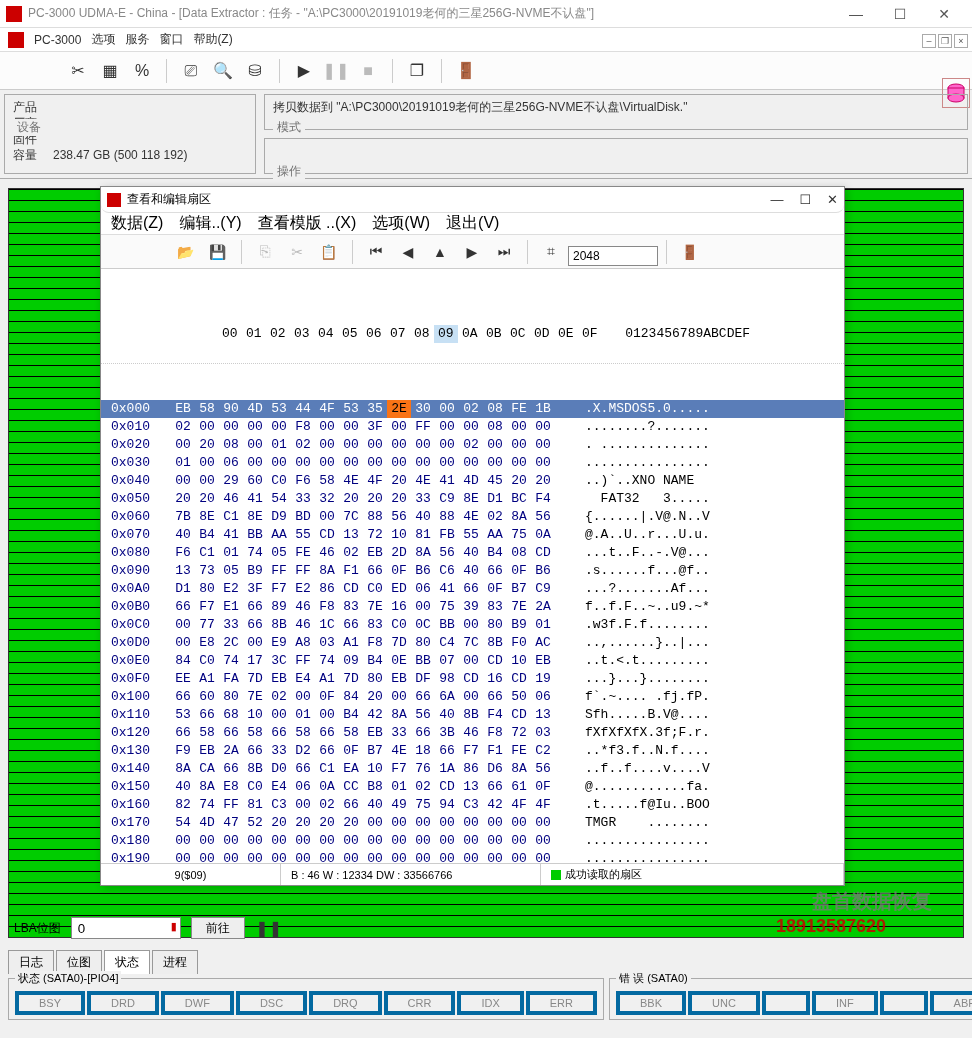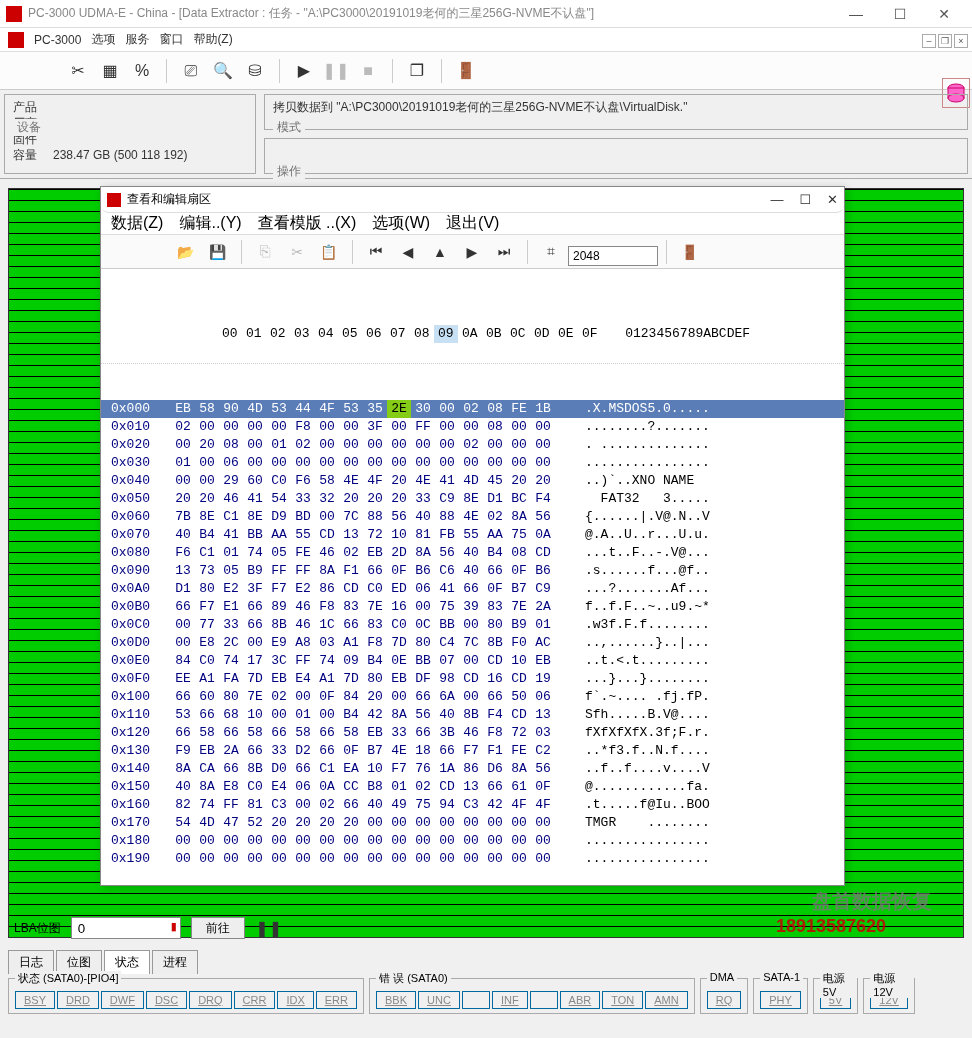--- a/index.html
+++ b/index.html
@@ -35,40 +35,40 @@
 .hex-header { padding: 2px 0 2px 10px; border-bottom: 1px dotted #ccc; }
 .hex-header .hex-col { display:inline-block; width:24px; text-align:center; }
 .hex-header .hex-col.highlight { background:#c7e0f4; }
 .hex-row { display: flex; padding-left: 10px; }
 .hex-row.selected { background:#5a7db8; color:#fff; }
 .hex-addr { width: 60px; color: #000080; }
 .hex-row.selected .hex-addr { color:#fff; }
 .hex-bytes { width: 400px; color: #000080; letter-spacing: 0; }
 .hex-row.selected .hex-bytes { color:#fff; }
 .hex-bytes .byte { display:inline-block; width:24px; text-align:center; }
-.hex-bytes .byte.marked { background:#84cc16; color:#000; }
+.hex-bytes .byte.marked { background:#f97316; color:#000; }
 .hex-ascii { color: #000; padding-left: 14px; }
 .hex-row.selected .hex-ascii { color:#fff; }
 .hex-status { height: 22px; border-top: 1px solid #ccc; display: flex; align-items: center; font-size: 11px; }
 .hex-status .cell { border-right: 1px solid #ccc; padding: 0 10px; height: 100%; display: flex; align-items: center; }
 .hex-status .green-block { width: 10px; height: 10px; background: #0c0; margin-right: 4px; }
 
 .lower-bar { position: absolute; left: 8px; right: 8px; top: 912px; height: 32px; display: flex; align-items: center; gap: 10px; padding: 0 6px; }
 .lower-bar input { width: 110px; height: 22px; border: 1px solid #888; padding: 0 6px; }
 .btn { border: 1px solid #888; background: #eee; padding: 2px 14px; height: 22px; font-size: 12px; }
 
 .tabs-row { position: absolute; left: 8px; top: 950px; display: flex; gap: 2px; }
 .tab { border: 1px solid #999; border-bottom: none; padding: 3px 10px; background: #eee; font-size: 12px; }
 .tab.active { background: #fff; }
 
 .status-groups { position: absolute; left: 8px; right: 8px; top: 978px; display: flex; gap: 5px; }
 .sg { border: 1px solid #aaa; padding: 12px 6px 4px 6px; position: relative; font-size: 11px; }
 .sg .legend { position: absolute; top: -8px; left: 6px; background: #f0f0f0; padding: 0 3px; font-size: 11px; }
 .sg .cells { display: flex; gap: 2px; }
-.sg .cell { border: 1px solid #0369a1; padding: 2px 8px; color: #888; min-width: 28px; text-align: center; text-decoration: underline; }
+.sg .cell { border: 4px solid #0369a1; padding: 2px 20px; color: #888; min-width: 28px; text-align: center; }
 
 .watermark1 { position: absolute; right: 40px; top: 888px; font-size: 20px; color: rgba(120,120,120,0.75); font-weight: bold; }
 .watermark2 { position: absolute; right: 86px; top: 916px; font-size: 18px; color: rgba(200,0,0,0.85); font-weight: bold; }
 .mini-winbtns { position: absolute; right: 4px; top: 34px; display:flex; gap:2px; }
 .mini-winbtns div { width:14px; height:14px; border:1px solid #aaa; font-size:9px; display:flex; align-items:center; justify-content:center; color:#555; }
 .sidetool { position: absolute; right: 2px; top: 78px; width: 28px; height: 30px; border:1px solid #c88; display:flex; align-items:center; justify-content:center; }
 .hdr-offset { display:inline-block; width:60px; }
 svg { display:block; }
 </style>
 </head>
@@ -197,20 +197,28 @@
     <input value="2048" style="">
     <div class="tb-sep"></div>
     <div class="tb-btn">🚪</div>
   </div>
   <div class="hex-grid">
     <div class="hex-header">
       <span class="hdr-offset" id="hdr-offset"></span><span id="hdr-cols"><span class="hex-col">00</span><span class="hex-col">01</span><span class="hex-col">02</span><span class="hex-col">03</span><span class="hex-col">04</span><span class="hex-col">05</span><span class="hex-col">06</span><span class="hex-col">07</span><span class="hex-col">08</span><span class="hex-col highlight">09</span><span class="hex-col">0A</span><span class="hex-col">0B</span><span class="hex-col">0C</span><span class="hex-col">0D</span><span class="hex-col">0E</span><span class="hex-col">0F</span></span>   <span id="hdr-ascii">0123456789ABCDEF</span>
     </div>
     <div id="hex-body"><div class="hex-row selected"><span class="hex-addr">0x000</span><span class="hex-bytes"><span class="byte">EB</span><span class="byte">58</span><span class="byte">90</span><span class="byte">4D</span><span class="byte">53</span><span class="byte">44</span><span class="byte">4F</span><span class="byte">53</span><span class="byte">35</span><span class="byte marked">2E</span><span class="byte">30</span><span class="byte">00</span><span class="byte">02</span><span class="byte">08</span><span class="byte">FE</span><span class="byte">1B</span></span><span class="hex-ascii">.X.MSDOS5.0.....</span></div><div class="hex-row"><span class="hex-addr">0x010</span><span class="hex-bytes"><span class="byte">02</span><span class="byte">00</span><span class="byte">00</span><span class="byte">00</span><span class="byte">00</span><span class="byte">F8</span><span class="byte">00</span><span class="byte">00</span><span class="byte">3F</span><span class="byte">00</span><span class="byte">FF</span><span class="byte">00</span><span class="byte">00</span><span class="byte">08</span><span class="byte">00</span><span class="byte">00</span></span><span class="hex-ascii">........?.......</span></div><div class="hex-row"><span class="hex-addr">0x020</span><span class="hex-bytes"><span class="byte">00</span><span class="byte">20</span><span class="byte">08</span><span class="byte">00</span><span class="byte">01</span><span class="byte">02</span><span class="byte">00</span><span class="byte">00</span><span class="byte">00</span><span class="byte">00</span><span class="byte">00</span><span class="byte">00</span><span class="byte">02</span><span class="byte">00</span><span class="byte">00</span><span class="byte">00</span></span><span class="hex-ascii">. ..............</span></div><div class="hex-row"><span class="hex-addr">0x030</span><span class="hex-bytes"><span class="byte">01</span><span class="byte">00</span><span class="byte">06</span><span class="byte">00</span><span class="byte">00</span><span class="byte">00</span><span class="byte">00</span><span class="byte">00</span><span class="byte">00</span><span class="byte">00</span><span class="byte">00</span><span class="byte">00</span><span class="byte">00</span><span class="byte">00</span><span class="byte">00</span><span class="byte">00</span></span><span class="hex-ascii">................</span></div><div class="hex-row"><span class="hex-addr">0x040</span><span class="hex-bytes"><span class="byte">00</span><span class="byte">00</span><span class="byte">29</span><span class="byte">60</span><span class="byte">C0</span><span class="byte">F6</span><span class="byte">58</span><span class="byte">4E</span><span class="byte">4F</span><span class="byte">20</span><span class="byte">4E</span><span class="byte">41</span><span class="byte">4D</span><span class="byte">45</span><span class="byte">20</span><span class="byte">20</span></span><span class="hex-ascii">..)`..XNO NAME  </span></div><div class="hex-row"><span class="hex-addr">0x050</span><span class="hex-bytes"><span class="byte">20</span><span class="byte">20</span><span class="byte">46</span><span class="byte">41</span><span class="byte">54</span><span class="byte">33</span><span class="byte">32</span><span class="byte">20</span><span class="byte">20</span><span class="byte">20</span><span class="byte">33</span><span class="byte">C9</span><span class="byte">8E</span><span class="byte">D1</span><span class="byte">BC</span><span class="byte">F4</span></span><span class="hex-ascii">  FAT32   3.....</span></div><div class="hex-row"><span class="hex-addr">0x060</span><span class="hex-bytes"><span class="byte">7B</span><span class="byte">8E</span><span class="byte">C1</span><span class="byte">8E</span><span class="byte">D9</span><span class="byte">BD</span><span class="byte">00</span><span class="byte">7C</span><span class="byte">88</span><span class="byte">56</span><span class="byte">40</span><span class="byte">88</span><span class="byte">4E</span><span class="byte">02</span><span class="byte">8A</span><span class="byte">56</span></span><span class="hex-ascii">{......|.V@.N..V</span></div><div class="hex-row"><span class="hex-addr">0x070</span><span class="hex-bytes"><span class="byte">40</span><span class="byte">B4</span><span class="byte">41</span><span class="byte">BB</span><span class="byte">AA</span><span class="byte">55</span><span class="byte">CD</span><span class="byte">13</span><span class="byte">72</span><span class="byte">10</span><span class="byte">81</span><span class="byte">FB</span><span class="byte">55</span><span class="byte">AA</span><span class="byte">75</span><span class="byte">0A</span></span><span class="hex-ascii">@.A..U..r...U.u.</span></div><div class="hex-row"><span class="hex-addr">0x080</span><span class="hex-bytes"><span class="byte">F6</span><span class="byte">C1</span><span class="byte">01</span><span class="byte">74</span><span class="byte">05</span><span class="byte">FE</span><span class="byte">46</span><span class="byte">02</span><span class="byte">EB</span><span class="byte">2D</span><span class="byte">8A</span><span class="byte">56</span><span class="byte">40</span><span class="byte">B4</span><span class="byte">08</span><span class="byte">CD</span></span><span class="hex-ascii">...t..F..-.V@...</span></div><div class="hex-row"><span class="hex-addr">0x090</span><span class="hex-bytes"><span class="byte">13</span><span class="byte">73</span><span class="byte">05</span><span class="byte">B9</span><span class="byte">FF</span><span class="byte">FF</span><span class="byte">8A</span><span class="byte">F1</span><span class="byte">66</span><span class="byte">0F</span><span class="byte">B6</span><span class="byte">C6</span><span class="byte">40</span><span class="byte">66</span><span class="byte">0F</span><span class="byte">B6</span></span><span class="hex-ascii">.s......f...@f..</span></div><div class="hex-row"><span class="hex-addr">0x0A0</span><span class="hex-bytes"><span class="byte">D1</span><span class="byte">80</span><span class="byte">E2</span><span class="byte">3F</span><span class="byte">F7</span><span class="byte">E2</span><span class="byte">86</span><span class="byte">CD</span><span class="byte">C0</span><span class="byte">ED</span><span class="byte">06</span><span class="byte">41</span><span class="byte">66</span><span class="byte">0F</span><span class="byte">B7</span><span class="byte">C9</span></span><span class="hex-ascii">...?.......Af...</span></div><div class="hex-row"><span class="hex-addr">0x0B0</span><span class="hex-bytes"><span class="byte">66</span><span class="byte">F7</span><span class="byte">E1</span><span class="byte">66</span><span class="byte">89</span><span class="byte">46</span><span class="byte">F8</span><span class="byte">83</span><span class="byte">7E</span><span class="byte">16</span><span class="byte">00</span><span class="byte">75</span><span class="byte">39</span><span class="byte">83</span><span class="byte">7E</span><span class="byte">2A</span></span><span class="hex-ascii">f..f.F..~..u9.~*</span></div><div class="hex-row"><span class="hex-addr">0x0C0</span><span class="hex-bytes"><span class="byte">00</span><span class="byte">77</span><span class="byte">33</span><span class="byte">66</span><span class="byte">8B</span><span class="byte">46</span><span class="byte">1C</span><span class="byte">66</span><span class="byte">83</span><span class="byte">C0</span><span class="byte">0C</span><span class="byte">BB</span><span class="byte">00</span><span class="byte">80</span><span class="byte">B9</span><span class="byte">01</span></span><span class="hex-ascii">.w3f.F.f........</span></div><div class="hex-row"><span class="hex-addr">0x0D0</span><span class="hex-bytes"><span class="byte">00</span><span class="byte">E8</span><span class="byte">2C</span><span class="byte">00</span><span class="byte">E9</span><span class="byte">A8</span><span class="byte">03</span><span class="byte">A1</span><span class="byte">F8</span><span class="byte">7D</span><span class="byte">80</span><span class="byte">C4</span><span class="byte">7C</span><span class="byte">8B</span><span class="byte">F0</span><span class="byte">AC</span></span><span class="hex-ascii">..,......}..|...</span></div><div class="hex-row"><span class="hex-addr">0x0E0</span><span class="hex-bytes"><span class="byte">84</span><span class="byte">C0</span><span class="byte">74</span><span class="byte">17</span><span class="byte">3C</span><span class="byte">FF</span><span class="byte">74</span><span class="byte">09</span><span class="byte">B4</span><span class="byte">0E</span><span class="byte">BB</span><span class="byte">07</span><span class="byte">00</span><span class="byte">CD</span><span class="byte">10</span><span class="byte">EB</span></span><span class="hex-ascii">..t.&lt;.t.........</span></div><div class="hex-row"><span class="hex-addr">0x0F0</span><span class="hex-bytes"><span class="byte">EE</span><span class="byte">A1</span><span class="byte">FA</span><span class="byte">7D</span><span class="byte">EB</span><span class="byte">E4</span><span class="byte">A1</span><span class="byte">7D</span><span class="byte">80</span><span class="byte">EB</span><span class="byte">DF</span><span class="byte">98</span><span class="byte">CD</span><span class="byte">16</span><span class="byte">CD</span><span class="byte">19</span></span><span class="hex-ascii">...}...}........</span></div><div class="hex-row"><span class="hex-addr">0x100</span><span class="hex-bytes"><span class="byte">66</span><span class="byte">60</span><span class="byte">80</span><span class="byte">7E</span><span class="byte">02</span><span class="byte">00</span><span class="byte">0F</span><span class="byte">84</span><span class="byte">20</span><span class="byte">00</span><span class="byte">66</span><span class="byte">6A</span><span class="byte">00</span><span class="byte">66</span><span class="byte">50</span><span class="byte">06</span></span><span class="hex-ascii">f`.~.... .fj.fP.</span></div><div class="hex-row"><span class="hex-addr">0x110</span><span class="hex-bytes"><span class="byte">53</span><span class="byte">66</span><span class="byte">68</span><span class="byte">10</span><span class="byte">00</span><span class="byte">01</span><span class="byte">00</span><span class="byte">B4</span><span class="byte">42</span><span class="byte">8A</span><span class="byte">56</span><span class="byte">40</span><span class="byte">8B</span><span class="byte">F4</span><span class="byte">CD</span><span class="byte">13</span></span><span class="hex-ascii">Sfh.....B.V@....</span></div><div class="hex-row"><span class="hex-addr">0x120</span><span class="hex-bytes"><span class="byte">66</span><span class="byte">58</span><span class="byte">66</span><span class="byte">58</span><span class="byte">66</span><span class="byte">58</span><span class="byte">66</span><span class="byte">58</span><span class="byte">EB</span><span class="byte">33</span><span class="byte">66</span><span class="byte">3B</span><span class="byte">46</span><span class="byte">F8</span><span class="byte">72</span><span class="byte">03</span></span><span class="hex-ascii">fXfXfXfX.3f;F.r.</span></div><div class="hex-row"><span class="hex-addr">0x130</span><span class="hex-bytes"><span class="byte">F9</span><span class="byte">EB</span><span class="byte">2A</span><span class="byte">66</span><span class="byte">33</span><span class="byte">D2</span><span class="byte">66</span><span class="byte">0F</span><span class="byte">B7</span><span class="byte">4E</span><span class="byte">18</span><span class="byte">66</span><span class="byte">F7</span><span class="byte">F1</span><span class="byte">FE</span><span class="byte">C2</span></span><span class="hex-ascii">..*f3.f..N.f....</span></div><div class="hex-row"><span class="hex-addr">0x140</span><span class="hex-bytes"><span class="byte">8A</span><span class="byte">CA</span><span class="byte">66</span><span class="byte">8B</span><span class="byte">D0</span><span class="byte">66</span><span class="byte">C1</span><span class="byte">EA</span><span class="byte">10</span><span class="byte">F7</span><span class="byte">76</span><span class="byte">1A</span><span class="byte">86</span><span class="byte">D6</span><span class="byte">8A</span><span class="byte">56</span></span><span class="hex-ascii">..f..f....v....V</span></div><div class="hex-row"><span class="hex-addr">0x150</span><span class="hex-bytes"><span class="byte">40</span><span class="byte">8A</span><span class="byte">E8</span><span class="byte">C0</span><span class="byte">E4</span><span class="byte">06</span><span class="byte">0A</span><span class="byte">CC</span><span class="byte">B8</span><span class="byte">01</span><span class="byte">02</span><span class="byte">CD</span><span class="byte">13</span><span class="byte">66</span><span class="byte">61</span><span class="byte">0F</span></span><span class="hex-ascii">@............fa.</span></div><div class="hex-row"><span class="hex-addr">0x160</span><span class="hex-bytes"><span class="byte">82</span><span class="byte">74</span><span class="byte">FF</span><span class="byte">81</span><span class="byte">C3</span><span class="byte">00</span><span class="byte">02</span><span class="byte">66</span><span class="byte">40</span><span class="byte">49</span><span class="byte">75</span><span class="byte">94</span><span class="byte">C3</span><span class="byte">42</span><span class="byte">4F</span><span class="byte">4F</span></span><span class="hex-ascii">.t.....f@Iu..BOO</span></div><div class="hex-row"><span class="hex-addr">0x170</span><span class="hex-bytes"><span class="byte">54</span><span class="byte">4D</span><span class="byte">47</span><span class="byte">52</span><span class="byte">20</span><span class="byte">20</span><span class="byte">20</span><span class="byte">20</span><span class="byte">00</span><span class="byte">00</span><span class="byte">00</span><span class="byte">00</span><span class="byte">00</span><span class="byte">00</span><span class="byte">00</span><span class="byte">00</span></span><span class="hex-ascii">TMGR    ........</span></div><div class="hex-row"><span class="hex-addr">0x180</span><span class="hex-bytes"><span class="byte">00</span><span class="byte">00</span><span class="byte">00</span><span class="byte">00</span><span class="byte">00</span><span class="byte">00</span><span class="byte">00</span><span class="byte">00</span><span class="byte">00</span><span class="byte">00</span><span class="byte">00</span><span class="byte">00</span><span class="byte">00</span><span class="byte">00</span><span class="byte">00</span><span class="byte">00</span></span><span class="hex-ascii">................</span></div><div class="hex-row"><span class="hex-addr">0x190</span><span class="hex-bytes"><span class="byte">00</span><span class="byte">00</span><span class="byte">00</span><span class="byte">00</span><span class="byte">00</span><span class="byte">00</span><span class="byte">00</span><span class="byte">00</span><span class="byte">00</span><span class="byte">00</span><span class="byte">00</span><span class="byte">00</span><span class="byte">00</span><span class="byte">00</span><span class="byte">00</span><span class="byte">00</span></span><span class="hex-ascii">................</span></div></div>
   </div>
+  <div class="hex-status">
+    <div class="cell" style="width:180px;justify-content:center">9($09)</div>
+    <div class="cell" style="width:260px">B : 46 W : 12334 DW : 33566766</div>
+    <div class="cell" style="flex:1">
+        <span class="green-block"></span>
+        <span>成功读取的扇区</span>
+      </div>
+  </div>
 </div>
 
 <div class="lower-bar">
   <span>LBA位图</span>
   <div style="position:relative">
     <input value="0" style="">
     <span style="position:absolute;right:4px;top:3px;color:#c00;font-size:11px">▮</span>
   </div>
   <button class="btn">前往</button>
   <span class="tb-btn">❚❚</span>

